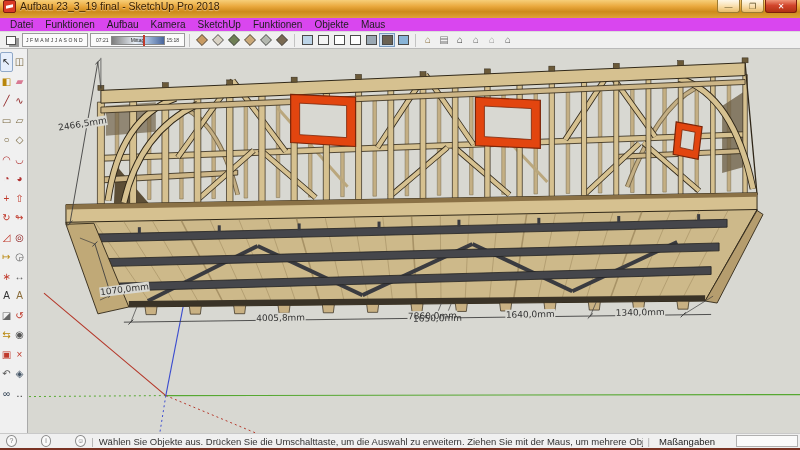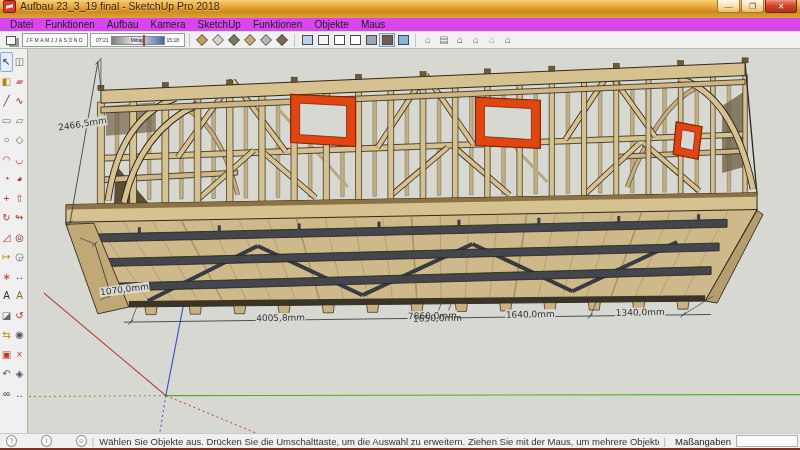--- a/index.html
+++ b/index.html
@@ -55,21 +55,21 @@
 
   
   #statusbar{height:14px;flex:0 0 14px;background:#f0f0f0;border-top:1px solid #c9c9c9;
     display:flex;align-items:center;font-size:9.5px;color:#333;}
   .sb-icon{width:10px;height:10px;border:1px solid #8a8a8a;border-radius:50%;color:#777;
     font-size:7px;line-height:9px;text-align:center;margin-left:24px;background:#fafafa;}
   .sb-icon:first-child{margin-left:6px;}
   .sb-sep{color:#aaa;margin:0 5px;}
   #sb-message{white-space:nowrap;overflow:hidden;flex:1 1 auto;}
   #sb-right{display:flex;align-items:center;flex:0 0 auto;}
-  #measure-label{margin:0 5px 0 4px;color:#222;}
+  #measure-label{margin:0 21px 0 4px;color:#222;}
   #measure-input{width:56px;height:10px;border:1px solid #b0b0b0;background:#fafafa;font-size:9px;padding:0 2px;margin-right:2px;}
 </style>
 </head>
 <body>
 
 <div id="app">
 
   <div id="titlebar">
     <div class="app-icon"></div>
     <span class="title-text">Aufbau 23_3_19 final - SketchUp Pro 2018</span>

